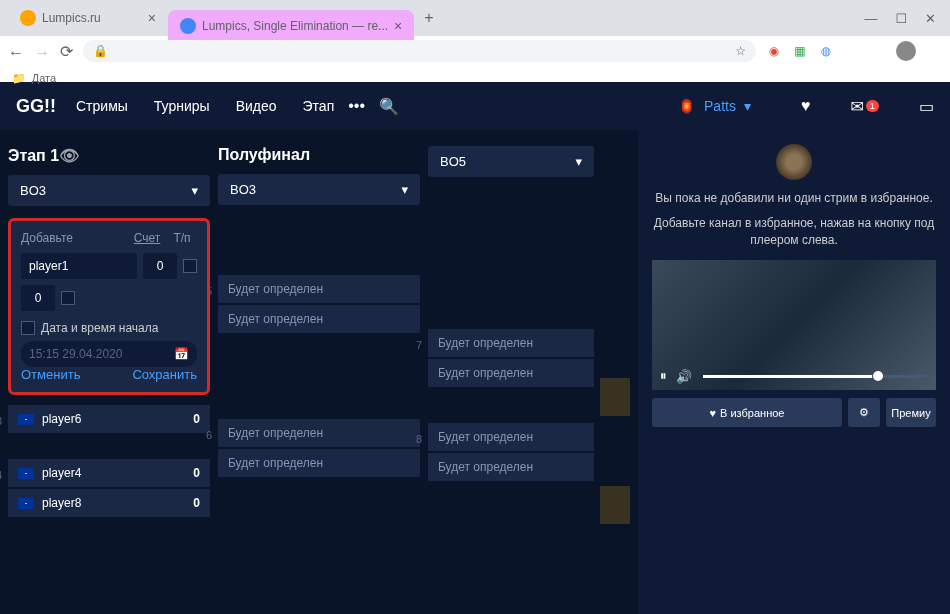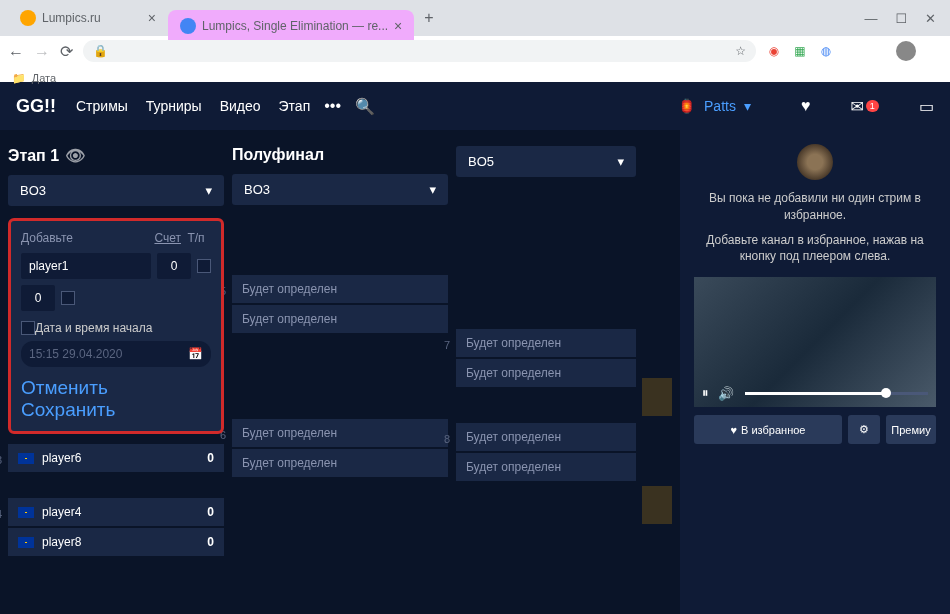--- a/index.html
+++ b/index.html
@@ -17,52 +17,52 @@
 .addr-bar { display: flex; align-items: center; height: 30px; background: #fff; padding: 0 8px; gap: 10px; }
 .nav-btn { color: #5f6368; font-size: 16px; }
 .url-field { flex: 1; display: flex; align-items: center; gap: 6px; background: #f1f3f4; border-radius: 14px; padding: 4px 10px; font-size: 12px; color: #5f6368; }
 .addr-icons { display: flex; gap: 10px; align-items: center; }
 .addr-icon { width: 16px; height: 16px; display: flex; align-items: center; justify-content: center; font-size: 12px; }
 .bookmarks { display: flex; align-items: center; height: 24px; padding: 0 12px; font-size: 11px; color: #5f6368; background: #fff; gap: 6px; }
 
 
 .site-header { display: flex; align-items: center; height: 48px; background: #0f1b36; padding: 0 16px; }
 .logo { font-weight: bold; font-size: 18px; margin-right: 20px; }
-.nav { display: flex; gap: 18px; font-size: 14px; }
+.nav { display: flex; gap: 26px; font-size: 14px; }
 .nav-dots { margin-left: 14px; }
 .search-btn { margin-left: 14px; }
 .user-area { margin-left: auto; display: flex; align-items: center; gap: 8px; color: #4a9eff; font-size: 14px; }
 .right-icons { display: flex; gap: 40px; margin-left: 50px; align-items: center; }
 .msg-badge { display: flex; align-items: center; gap: 2px; }
 .badge-dot { background: #ff4444; color: #fff; font-size: 9px; padding: 1px 4px; border-radius: 8px; }
 
 
 .main { display: flex; height: 484px; }
 .bracket-area { flex: 1; padding: 16px 8px; display: flex; gap: 8px; position: relative; }
-.sidebar { width: 270px; background: #0f1b36; padding: 14px; }
+.sidebar { width: 312px; background: #0f1b36; padding: 14px; }
 
 
 .column { flex: 1; min-width: 0; }
-.stage-title { font-size: 16px; font-weight: bold; margin-bottom: 10px; display: flex; align-items: center; gap: 6px; white-space: nowrap; overflow: hidden; text-overflow: ellipsis; }
+.stage-title { font-size: 16px; font-weight: bold; margin-bottom: 10px; display: flex; align-items: center; white-space: nowrap; overflow: hidden; text-overflow: ellipsis; }
 .format-select { background: #1a2845; padding: 8px 12px; border-radius: 3px; font-size: 13px; display: flex; justify-content: space-between; align-items: center; margin-bottom: 12px; }
 
 
 .edit-panel { background: #1a2845; border: 3px solid #d12a2a; border-radius: 6px; padding: 10px; margin-bottom: 10px; position: relative; z-index: 5; }
 .panel-head { display: flex; font-size: 12px; color: #8a94b0; margin-bottom: 8px; }
 .col-part { flex: 1; }
-.col-score { width: 40px; text-align: right; text-decoration: underline; }
+.col-score { width: 40px; text-align: center; text-decoration: underline; }
 .col-tp { width: 30px; text-align: center; }
 .panel-row { display: flex; align-items: center; gap: 6px; margin-bottom: 6px; }
 .player-input { flex: 1; background: #0f1b36; padding: 6px 8px; font-size: 12px; border-radius: 2px; }
 .score-input { width: 34px; background: #0f1b36; padding: 6px; text-align: center; font-size: 12px; border-radius: 2px; }
 .checkbox { width: 14px; height: 14px; border: 1px solid #4a5878; background: #0f1b36; }
-.date-row { display: flex; align-items: center; gap: 0; font-size: 12px; margin: 10px 0 6px; color: #ccc; }
+.date-row { display: flex; align-items: center; gap: 6px; font-size: 12px; margin: 10px 0 6px; color: #ccc; }
 .date-input { display: flex; align-items: center; background: #0f1b36; padding: 6px 8px; border-radius: 12px; color: #5a6580; font-size: 12px; }
 .date-input .cal-icon { margin-left: auto; }
-.panel-actions { display: flex; justify-content: space-between; font-size: 19px; margin-top: 10px; color: #4a9eff; flex-direction: column; }
+.panel-actions { display: flex; justify-content: space-between; font-size: 13px; color: #4a9eff; }
 
 
 .match { margin-bottom: 6px; position: relative; }
 .match-num { position: absolute; left: -12px; top: 10px; font-size: 11px; color: #5a6580; }
 .player-slot { display: flex; align-items: center; background: #1a2845; padding: 7px 10px; font-size: 12px; margin-bottom: 2px; gap: 8px; }
 .flag { width: 16px; height: 11px; background: #003399; position: relative; }
 .flag::after { content: ''; position: absolute; top: 2px; left: 4px; width: 8px; height: 7px; background: radial-gradient(circle, #ffcc00 20%, transparent 20%); }
 .player-name { flex: 1; }
 .player-score { font-weight: bold; }
 .tbd-slot { background: #1a2845; padding: 7px 10px; font-size: 12px; color: #8a94b0; margin-bottom: 2px; }

